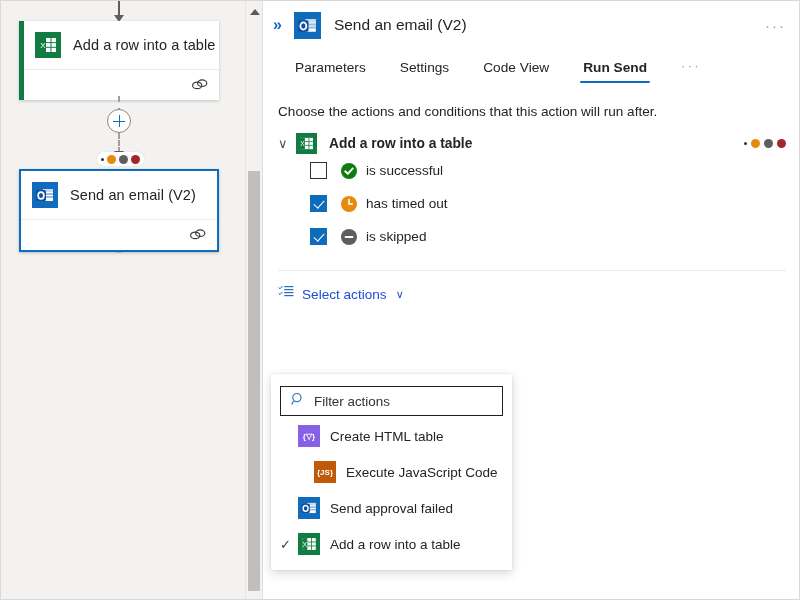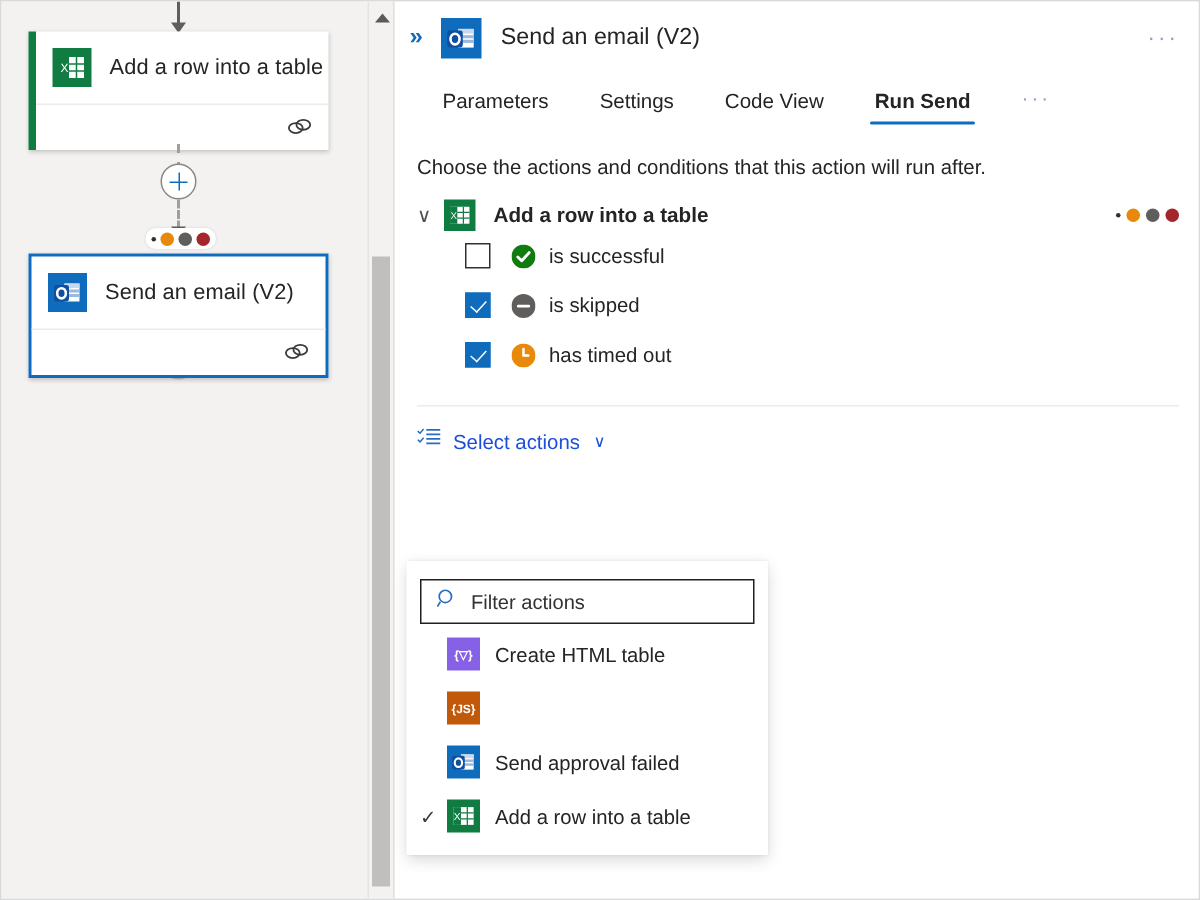--- a/index.html
+++ b/index.html
@@ -94,21 +94,21 @@
   .filterbox input::placeholder{color:#323130;opacity:1;}
   .optrow{display:flex;align-items:center;height:36px;padding:0 9px;cursor:pointer;}
   .optchk{width:18px;font-size:13px;color:#3b3a39;flex:none;}
   .optlabel{font-size:13.5px;color:#242424;margin-left:10px;}
 
   
   .ico{display:inline-block;position:relative;box-sizing:border-box;flex:none;}
   .ico-excel{background:#107c41;}
   .ico-outlook{background:#0f6cbd;}
   .ico-purple{background:#8661e5;}
-  .ico-orange{background:#c1590a;}
+  .ico-orange{background:#c1590a;margin-left:16px;}
   .ico .glyph{position:absolute;left:0;right:0;top:0;bottom:0;color:#fff;display:flex;
     align-items:center;justify-content:center;font-size:8px;font-weight:700;}
 </style>
 </head>
 <body>
 
 <div id="app">
 
   <div id="canvas">
 
@@ -243,36 +243,36 @@
             <path d="M4.2 8.3 L6.8 10.8 L11.8 5.4" fill="none" stroke="#fff" stroke-width="1.9" stroke-linecap="round" stroke-linejoin="round"></path>
           </svg>
         </span>
         <span class="clabel">is successful</span>
       </div>
 
       <div class="cond">
         <span class="cbox on"></span>
         <span class="stat">
           <svg width="16" height="16" viewBox="0 0 16 16">
-            <circle cx="8" cy="8" r="8" fill="#605e5c"></circle>
-            <rect x="3.6" y="7.1" width="8.8" height="1.9" rx="0.9" fill="#fff"></rect>
-          </svg>
-        </span>
-        <span class="clabel">is skipped</span>
+            <circle cx="8" cy="8" r="8" fill="#e8890c"></circle>
+            <path d="M8 3.6 L8 8 L11.2 8" fill="none" stroke="#fff" stroke-width="1.7" stroke-linecap="round"></path>
+          </svg>
+        </span>
+        <span class="clabel">has timed out</span>
       </div>
 
       <div class="cond">
         <span class="cbox on"></span>
         <span class="stat">
           <svg width="16" height="16" viewBox="0 0 16 16">
-            <circle cx="8" cy="8" r="8" fill="#e8890c"></circle>
-            <path d="M8 3.6 L8 8 L11.2 8" fill="none" stroke="#fff" stroke-width="1.7" stroke-linecap="round"></path>
-          </svg>
-        </span>
-        <span class="clabel">has timed out</span>
+            <circle cx="8" cy="8" r="8" fill="#605e5c"></circle>
+            <rect x="3.6" y="7.1" width="8.8" height="1.9" rx="0.9" fill="#fff"></rect>
+          </svg>
+        </span>
+        <span class="clabel">is skipped</span>
       </div>
 
     </div>
 
     <div class="divider"></div>
 
     <div class="selact">
       <span>
         <svg width="16" height="14" viewBox="0 0 16 14">
           <path d="M0.5 2.4 L2 3.8 L4.4 1" fill="none" stroke="#2a6dc0" stroke-width="1"></path>
@@ -307,20 +307,21 @@
         <span class="glyph">{▽}</span>
       </span>
       <span class="optlabel">Create HTML table</span>
     </div>
 
     <div class="optrow">
       <span class="optchk"></span>
       <span class="ico ico-orange" style="width:22px;height:22px;">
         <span class="glyph">{JS}</span>
       </span>
+      <span class="optlabel">Execute JavaScript Code</span>
     </div>
 
     <div class="optrow">
       <span class="optchk"></span>
       <span class="ico ico-outlook" style="width:22px;height:22px;">
         <svg width="22" height="22" viewBox="0 0 26 26">
           <rect x="11" y="7" width="10" height="12" fill="#fff"></rect>
           <rect x="11" y="7" width="10" height="3" fill="#c7d8ef"></rect>
           <rect x="11" y="11" width="10" height="2" fill="#9ab9e0"></rect>
           <rect x="11" y="14" width="10" height="2" fill="#9ab9e0"></rect>

